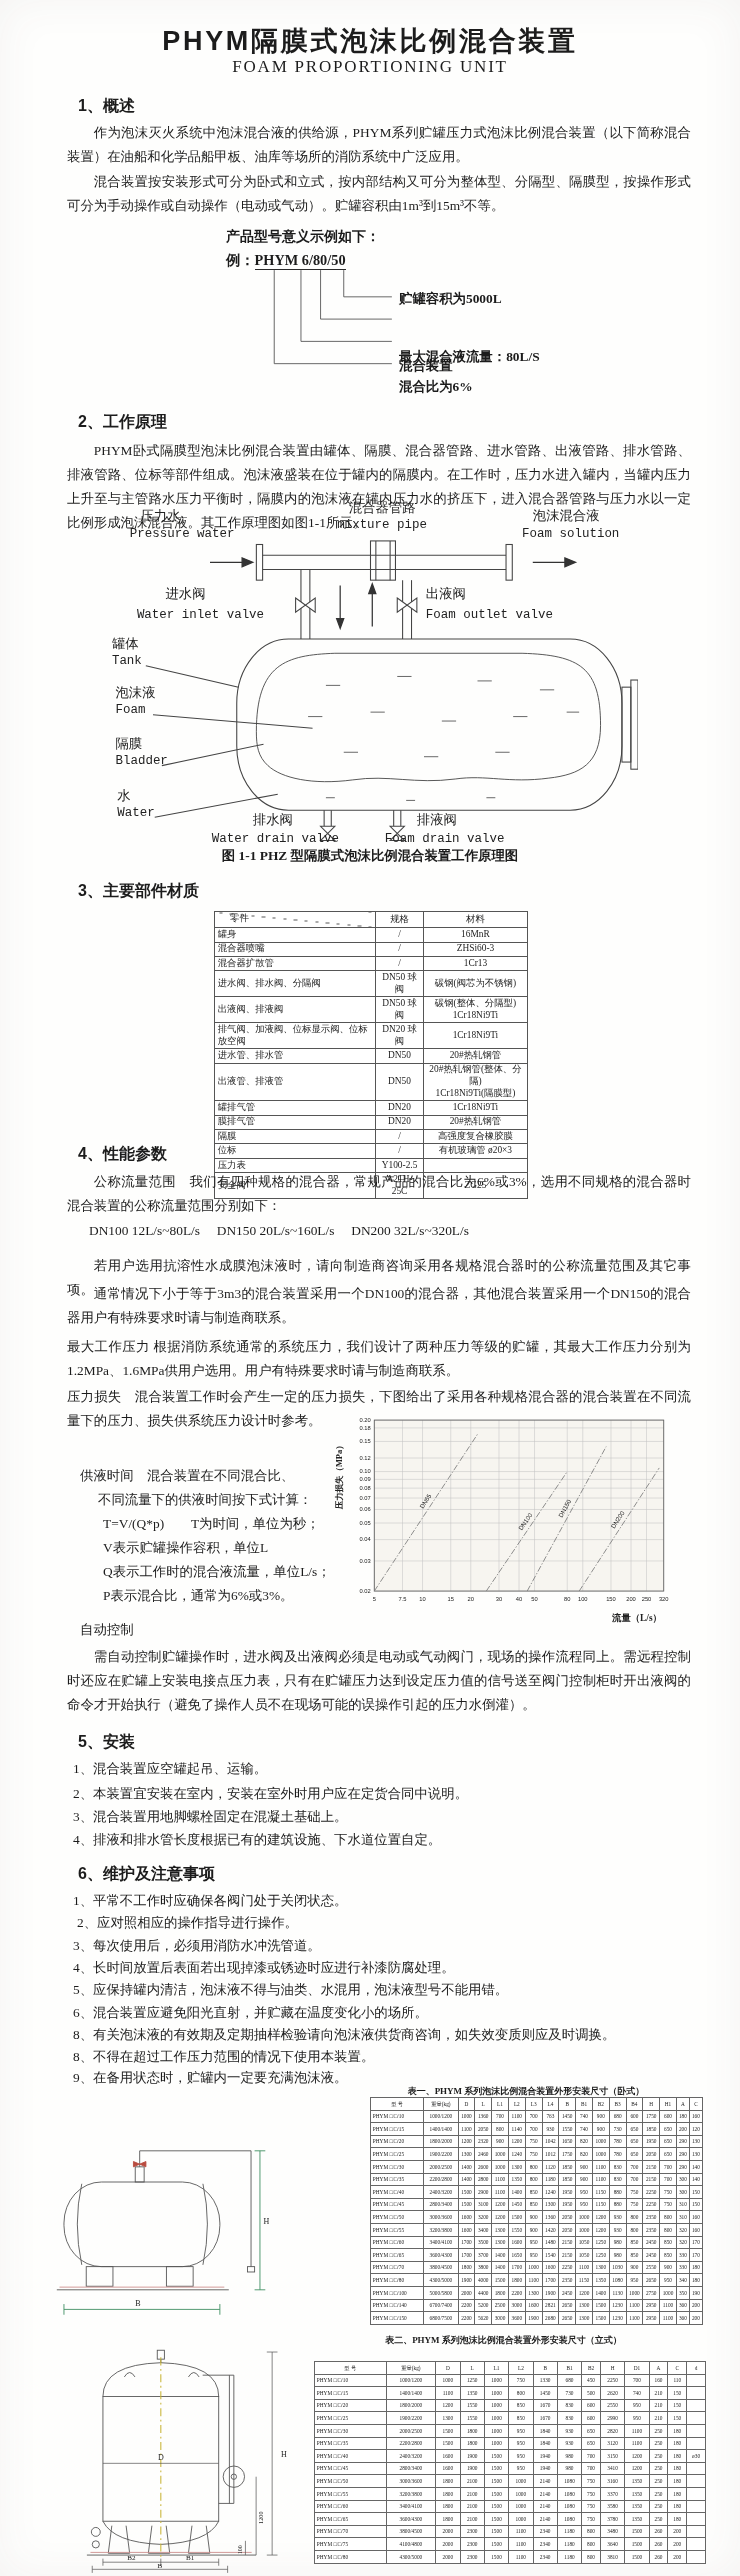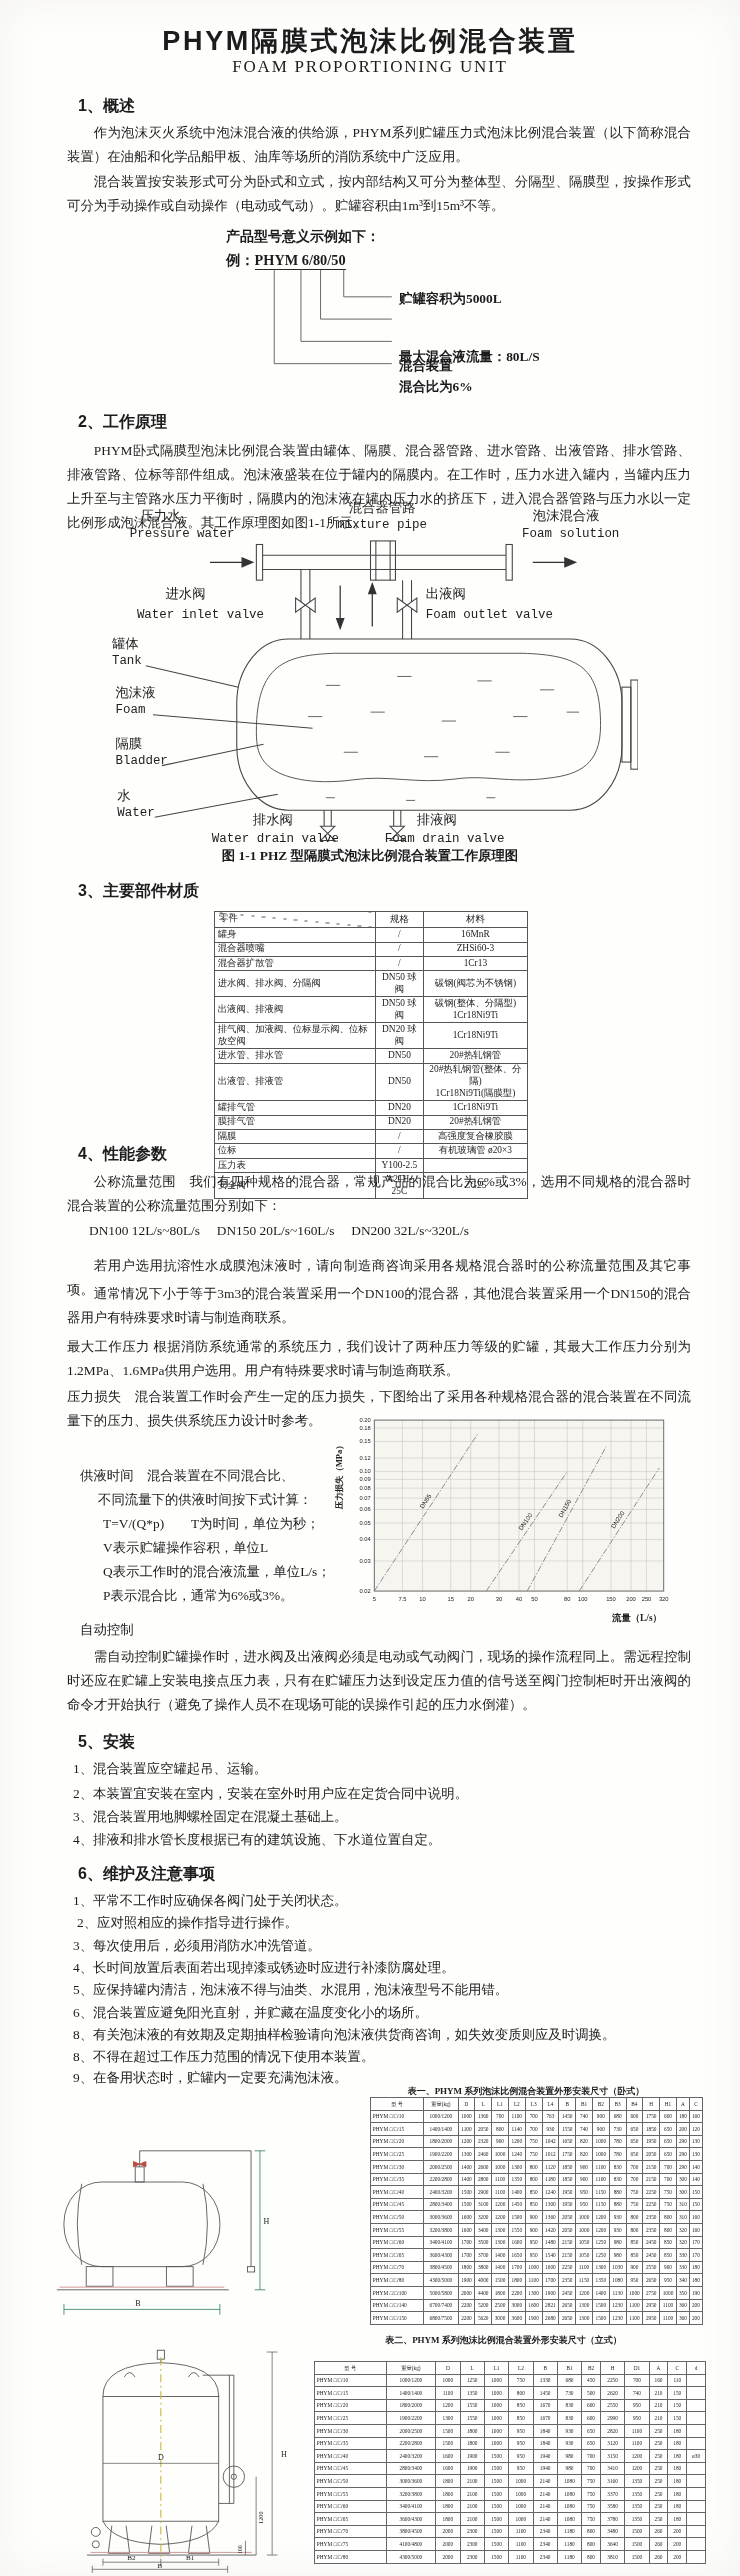--- a/index.html
+++ b/index.html
@@ -21,21 +21,21 @@
   svg text{fill:#222;}
   .fig-cn{font-size:15px;font-family:"Liberation Serif",serif;}
   .fig-en{font-size:14px;font-family:"Liberation Mono","DejaVu Sans Mono",monospace;}
   table{border-collapse:collapse;background:#fff;}
   .materials{width:314px;font-size:9.4px;}
   .materials th,.materials td{border:0.9px solid #555;padding:0.9px 2.7px;line-height:11.6px;text-align:center;}
   .materials td:first-child{text-align:left;}
   .materials td{white-space:pre-line;}
   .materials th{font-weight:normal;height:13.4px;}
   .materials th:first-child{background:linear-gradient(to top right,transparent 49.5%,#555 49.5%,#555 50.5%,transparent 50.5%);
-                            text-align:left;vertical-align:top;padding-left:4px;}
+                            text-align:left;vertical-align:top;padding-left:15px;}
   .dim-table{font-size:5.3px;color:#222;}
   .dim-table th,.dim-table td{border:0.4px solid #666;padding:0;text-align:center;height:11.6px;line-height:6.2px;}
   .dim-table th{font-weight:normal;}
   .dim-table td:first-child{text-align:left;padding-left:1.8px;white-space:nowrap;}
   .tbl-title{text-align:center;font-size:9px;font-weight:bold;}
   .list-item{font-size:13.4px;}
 </style>
 </head>
 <body>
 

